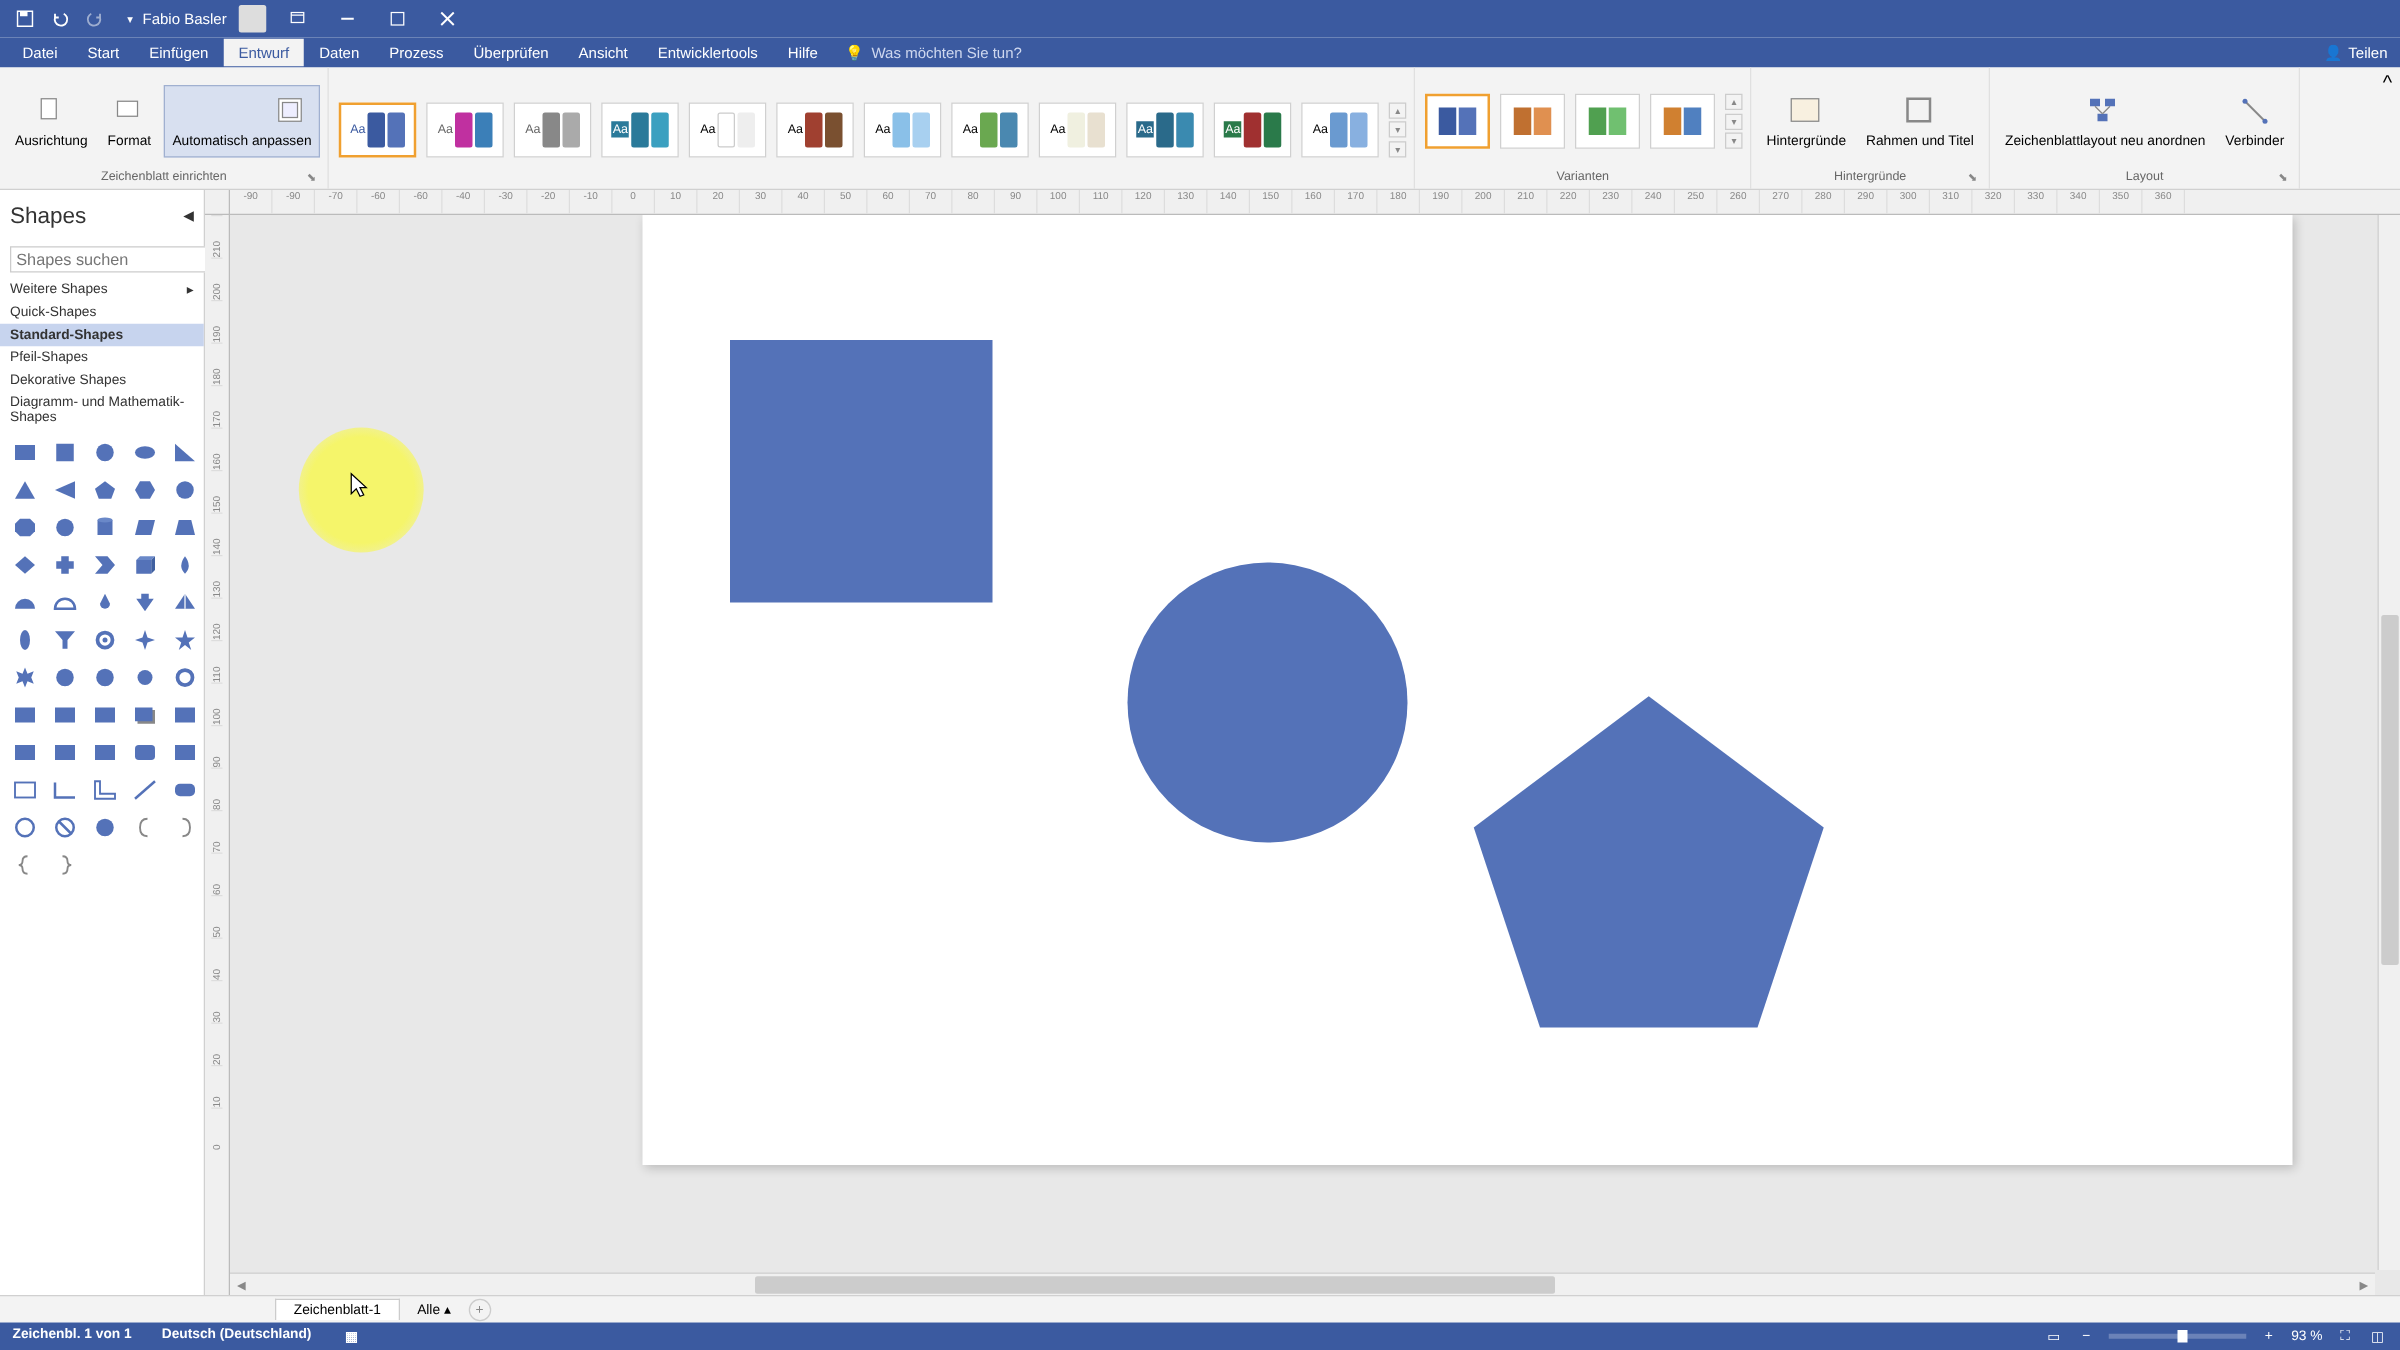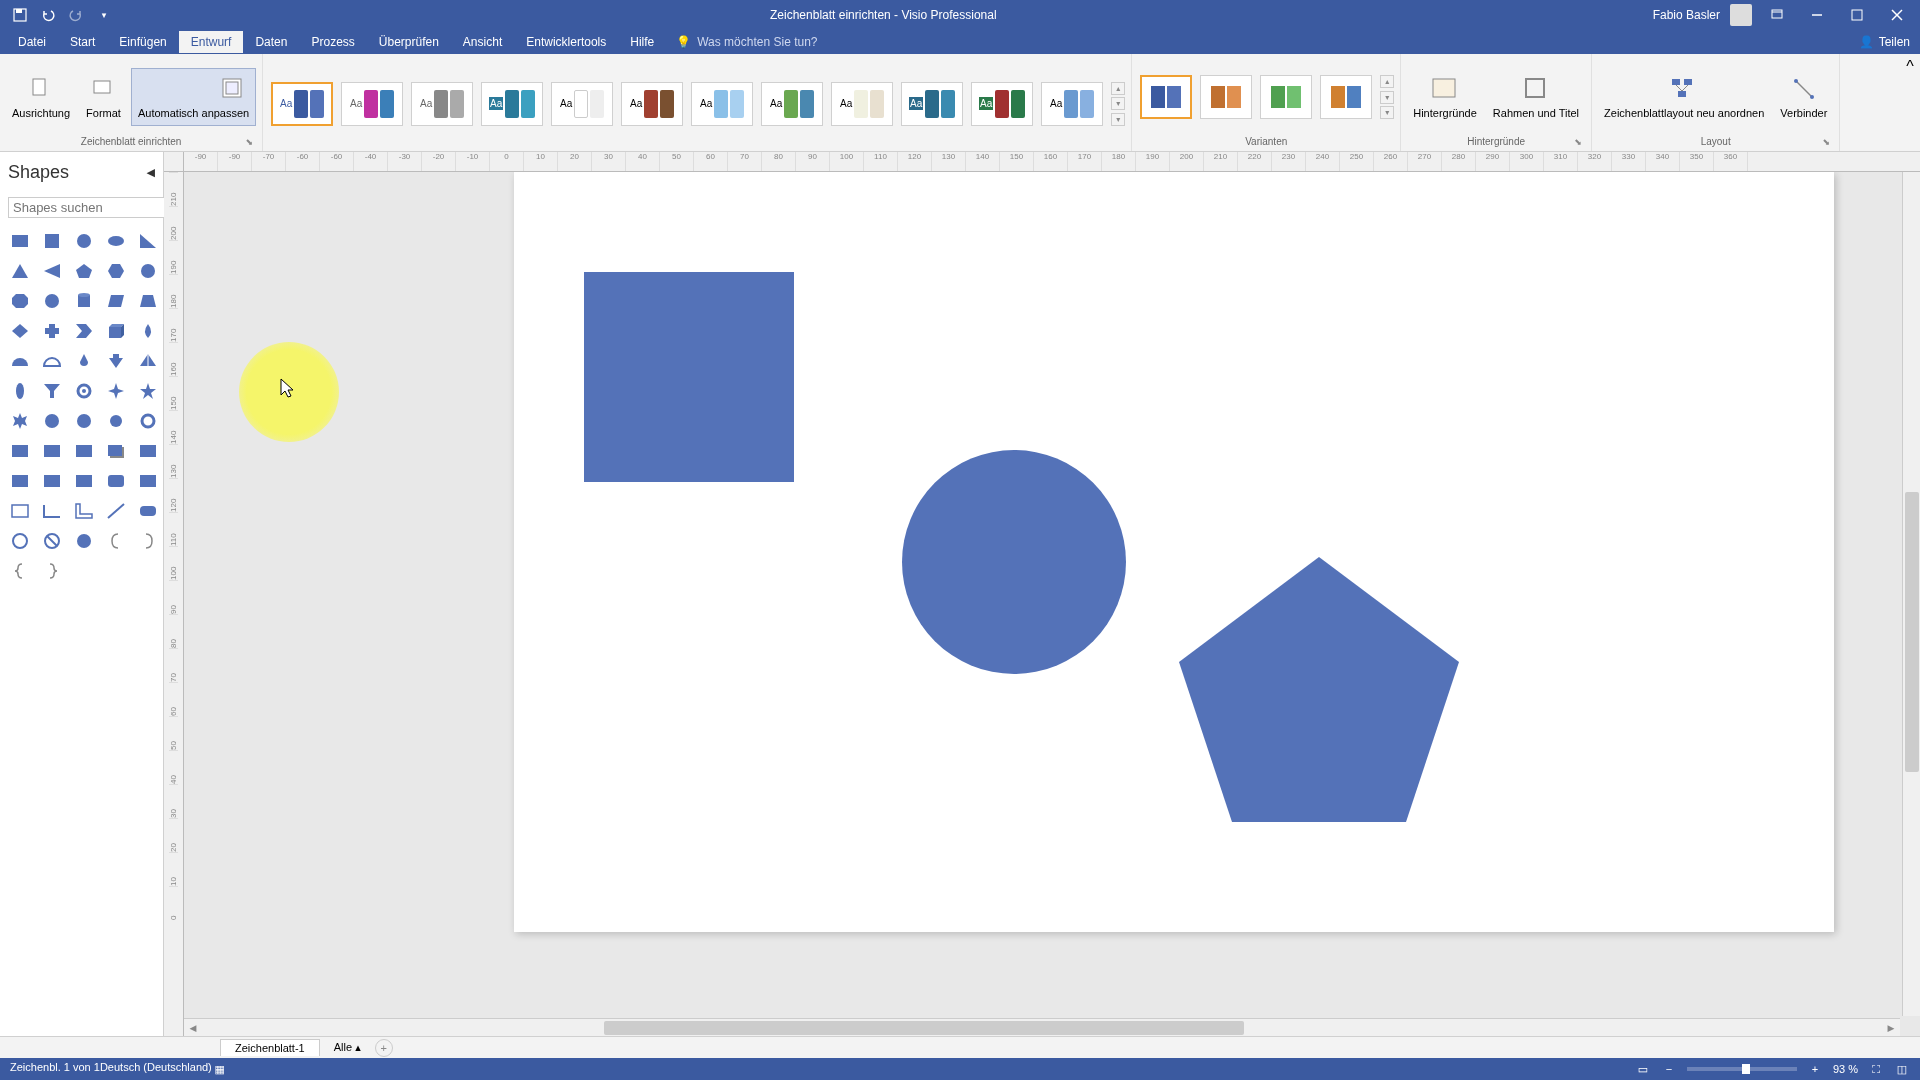--- a/index.html
+++ b/index.html
@@ -68,21 +68,21 @@
 .scroll-v-thumb { position: absolute; top: 320px; height: 280px; left: 2px; width: 14px; background: #ccc; border-radius: 2px; }
 
 
 .pagetabs { height: 22px; background: #f3f3f3; border-top: 1px solid #d0d0d0; display: flex; align-items: center; font-size: 11px; padding-left: 220px; gap: 6px; }
 .pagetab { padding: 2px 14px; background: #fff; border: 1px solid #ccc; border-bottom: none; cursor: pointer; }
 .pagetab-alle { padding: 2px 8px; cursor: pointer; }
 .pagetab-add { width: 18px; height: 18px; border: 1px solid #ccc; border-radius: 50%; display: flex; align-items: center; justify-content: center; cursor: pointer; color: #888; }
 
 
 .statusbar { height: 22px; background: #3b5aa0; color: #fff; display: flex; align-items: center; font-size: 11px; padding: 0 10px; }
-.statusbar .left { display: flex; gap: 0; }
+.statusbar .left { display: flex; gap: 24px; font-weight: bold; }
 .statusbar .right { margin-left: auto; display: flex; align-items: center; gap: 10px; }
 .zoom-slider { width: 110px; height: 4px; background: #6b82b8; position: relative; }
 .zoom-thumb { position: absolute; top: -3px; left: 50%; width: 8px; height: 10px; background: #fff; }
 .status-icon { width: 16px; height: 16px; display: flex; align-items: center; justify-content: center; cursor: pointer; font-size: 11px; }
 </style>
 </head>
 <body>
 
 <div class="titlebar">
   <div class="titlebar-left">
@@ -99,21 +99,20 @@
         </svg>
       </span>
     <span class="qat-btn" style="opacity:0.5">
         <svg width="14" height="14">
           <path d="M4 3 A5 5 0 1 0 11 6" fill="none" stroke="#fff" stroke-width="1.5"></path>
           <path d="M11 3 L11 6 L8 6" fill="none" stroke="#fff" stroke-width="1.5"></path>
         </svg>
       </span>
     <span class="qat-btn" style="font-size:9px;color:#fff;">▾</span>
   </div>
-  <div class="titlebar-center">Zeichenblatt einrichten - Visio Professional</div>
   <div class="titlebar-right">
     <span>Fabio Basler</span>
     <div class="avatar"></div>
     <div class="winbtn">
         <svg width="12" height="12">
           <rect x="1" y="1" width="10" height="8" fill="none" stroke="#fff"></rect>
           <line x1="1" y1="3" x2="11" y2="3" stroke="#fff"></line>
         </svg>
       </div>
     <div class="winbtn">
@@ -339,20 +338,31 @@
 <div class="main">
   <div class="shapes-panel">
     <div class="shapes-header">
       <span>Shapes</span>
       <span style="font-size:11px;cursor:pointer;">◀</span>
     </div>
     <div class="shapes-search">
       <input type="text" placeholder="Shapes suchen" style="">
       <button>▾</button>
       <button><span>🔍</span></button>
+    </div>
+    <div class="shapes-cats">
+      <div class="shapes-cat">
+          <span>Weitere Shapes</span>
+          <span>▸</span>
+        </div>
+      <div class="shapes-cat">Quick-Shapes</div>
+      <div class="shapes-cat active">Standard-Shapes</div>
+      <div class="shapes-cat">Pfeil-Shapes</div>
+      <div class="shapes-cat">Dekorative Shapes</div>
+      <div class="shapes-cat">Diagramm- und Mathematik-Shapes</div>
     </div>
     <div class="shapes-grid">
       <div class="shape-item">
           <svg>
             <rect x="2" y="3" width="16" height="12" fill="#5472b8"></rect>
           </svg>
         </div>
       <div class="shape-item">
           <svg>
             <rect x="3" y="2" width="14" height="14" fill="#5472b8"></rect>

